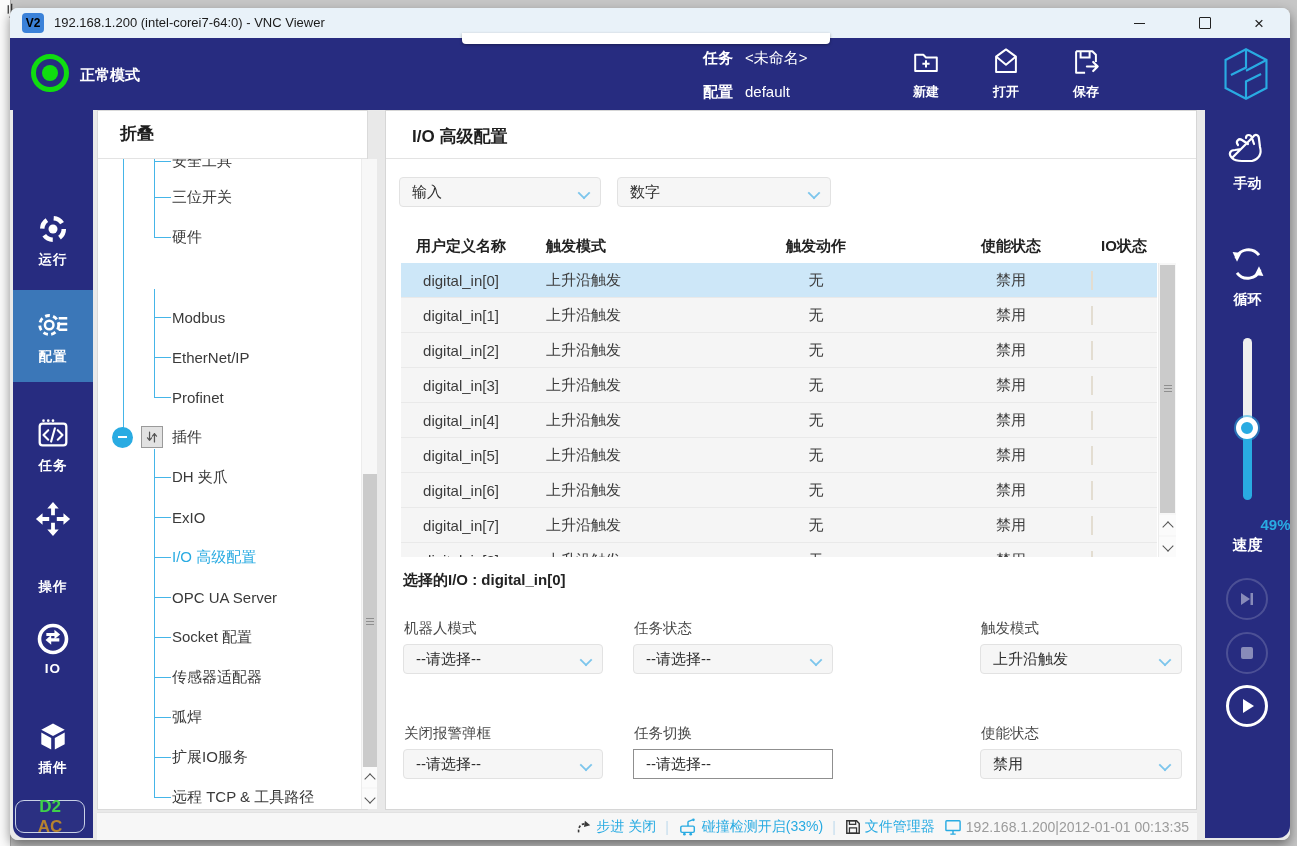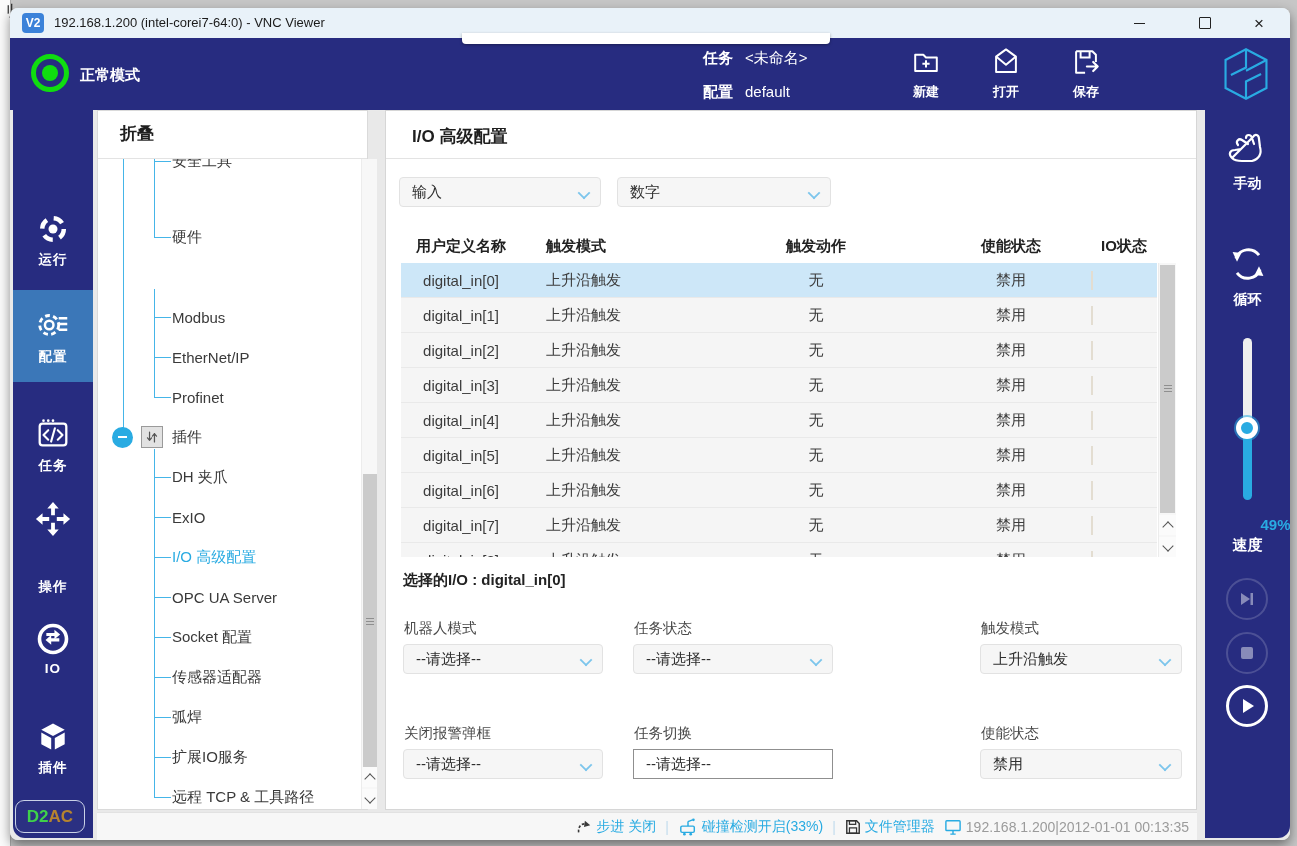--- a/index.html
+++ b/index.html
@@ -3,21 +3,21 @@
 <meta charset="utf-8">
 <style>
   html,body{margin:0;padding:0;background:#b9b9b9;font-family:"Liberation Sans","DejaVu Sans",sans-serif;}
   .screen{position:relative;width:1297px;height:846px;overflow:hidden;background:#c6c6c6;}
   
   .desktop-edge{position:absolute;left:0;top:0;width:10px;height:846px;background:#fbfbfb;border-right:1px solid #a9a9a9;}
   .desktop-edge .glyph{position:absolute;left:0;top:2px;font-size:15px;color:#222;}
   
   .vnc{position:absolute;left:10px;top:8px;width:1280px;height:832px;border-radius:8px;background:#e9e9e9;box-shadow:0 5px 12px rgba(0,0,0,.45);}
   .titlebar{position:absolute;left:0;top:0;width:1280px;height:30px;background:#e9f2f9;border-radius:8px 8px 0 0;}
-  .vnc-logo{position:absolute;left:12px;top:5px;width:22px;height:20px;background:#3b82d9;color:#ffffff;border-radius:4px;font-size:12px;font-weight:bold;display:flex;align-items:center;justify-content:center;}
+  .vnc-logo{position:absolute;left:12px;top:5px;width:22px;height:20px;background:#3b82d9;color:#000000;border-radius:4px;font-size:12px;font-weight:bold;display:flex;align-items:center;justify-content:center;}
   .tb-title{position:absolute;left:44px;top:7px;font-size:13px;color:#1b1b1b;white-space:nowrap;}
   .winbtn{position:absolute;top:0;width:46px;height:30px;display:flex;align-items:center;justify-content:center;color:#222;}
   .winbtn.min{right:128px;} .winbtn.max{right:62px;} .winbtn.close{right:8px;}
   .glyph-min{display:block;width:11px;height:0;border-top:1.5px solid #222;}
   .glyph-max{display:block;width:10px;height:10px;border:1.5px solid #222;border-radius:1px;}
   .glyph-close{font-size:17px;line-height:1;color:#222;}
   .tabstrip{position:absolute;left:452px;top:25px;width:368px;height:11px;background:#fff;border-radius:0 0 4px 4px;box-shadow:0 1px 3px rgba(0,0,0,.35);z-index:9;}
   
   .app{position:absolute;left:0;top:30px;width:1280px;height:802px;background:#e9e9e9;border-radius:0 0 8px 8px;overflow:hidden;}
   .appheader{position:absolute;left:0;top:0;width:1280px;height:72px;background:#272c80;}
@@ -27,21 +27,21 @@
   .hk{position:absolute;color:#fff;font-size:15px;font-weight:bold;white-space:nowrap;}
   .hv{position:absolute;color:#fff;font-size:15px;white-space:nowrap;font-weight:normal;}
   .hbtn{position:absolute;top:6px;width:64px;height:62px;display:flex;flex-direction:column;align-items:center;color:#fff;}
   .hbtn .cap{font-size:13px;font-weight:bold;margin-top:3px;}
   .brand{position:absolute;right:18px;top:8px;width:52px;height:56px;}
   
   .leftnav{position:absolute;left:3px;top:72px;width:80px;height:728px;background:#272c80;border-radius:0 0 0 12px;}
   .navitem{position:absolute;left:0;width:80px;height:80px;display:flex;flex-direction:column;align-items:center;justify-content:center;color:#fff;}
   .navitem .cap{font-size:13.5px;font-weight:bold;margin-top:4px;letter-spacing:1px;}
   .navitem.active{background:#3b77b8;height:92px;}
-  .badge{position:absolute;left:2px;bottom:5px;width:68px;height:31px;border:1.5px solid #c9d1e6;border-radius:9px;display:flex;align-items:center;justify-content:center;font-size:17px;font-weight:bold;background:rgba(255,255,255,.02);}
+  .badge{position:absolute;left:2px;bottom:5px;width:68px;height:31px;border:1.5px solid #c9d1e6;border-radius:9px;display:flex;align-items:center;justify-content:center;font-size:17px;font-weight:bold;background:rgba(255,255,255,.02);flex-direction:column;}
   .badge .g{color:#3fd14a;} .badge .o{color:#b5832f;}
   .tree{position:absolute;left:87px;top:72px;width:271px;height:700px;background:#fff;border:1px solid #dadada;box-sizing:border-box;}
   .tree-h{position:absolute;left:22px;top:11px;font-size:17px;font-weight:bold;color:#1e1e1e;}
   .tree-hr{position:absolute;left:0;top:47px;width:100%;border-top:1px solid #e3e3e3;}
   .tree-body{position:absolute;left:0;top:48px;width:279px;height:650px;overflow:hidden;}
   .titem{position:absolute;left:0;width:260px;height:36px;display:flex;align-items:center;}
   .titem .lbl{position:absolute;left:74px;font-size:15px;color:#3a3a3a;white-space:nowrap;}
   .titem.sel .lbl{color:#29abe2;}
   .tline{position:absolute;width:0;border-left:1.5px solid #45b5e8;}
   .tdash{position:absolute;height:0;border-top:1.5px solid #45b5e8;width:17px;left:56px;}
@@ -240,20 +240,24 @@
 
           <div class="tline" style="left:25px;top:-10px;height:288px;"></div>
           <div class="tline" style="left:56px;top:-10px;height:88px;"></div>
           <div class="tline" style="left:56px;top:130px;height:108px;"></div>
           <div class="tline" style="left:56px;top:290px;height:348px;"></div>
 
           <div class="titem" style="top:-16px;">
               <span class="tdash" style="top:18px;"></span>
               <span class="lbl">安全工具</span>
             </div>
+          <div class="titem" style="top:20px;">
+              <span class="tdash" style="top:18px;"></span>
+              <span class="lbl">三位开关</span>
+            </div>
           <div class="titem" style="top:60px;">
               <span class="tdash" style="top:18px;"></span>
               <span class="lbl">硬件</span>
             </div>
 
           <div class="titem" style="top:140px;">
               <span class="tdash" style="top:18px;"></span>
               <span class="lbl">Modbus</span>
             </div>
           <div class="titem" style="top:180px;">

